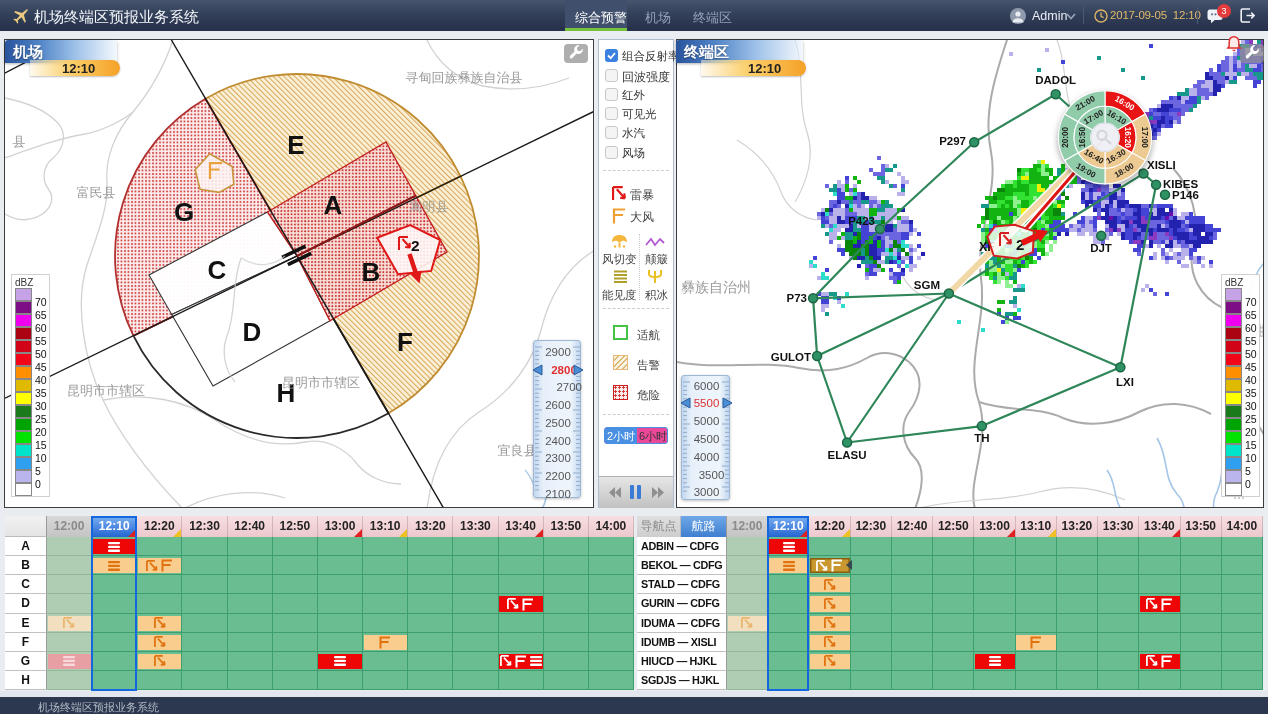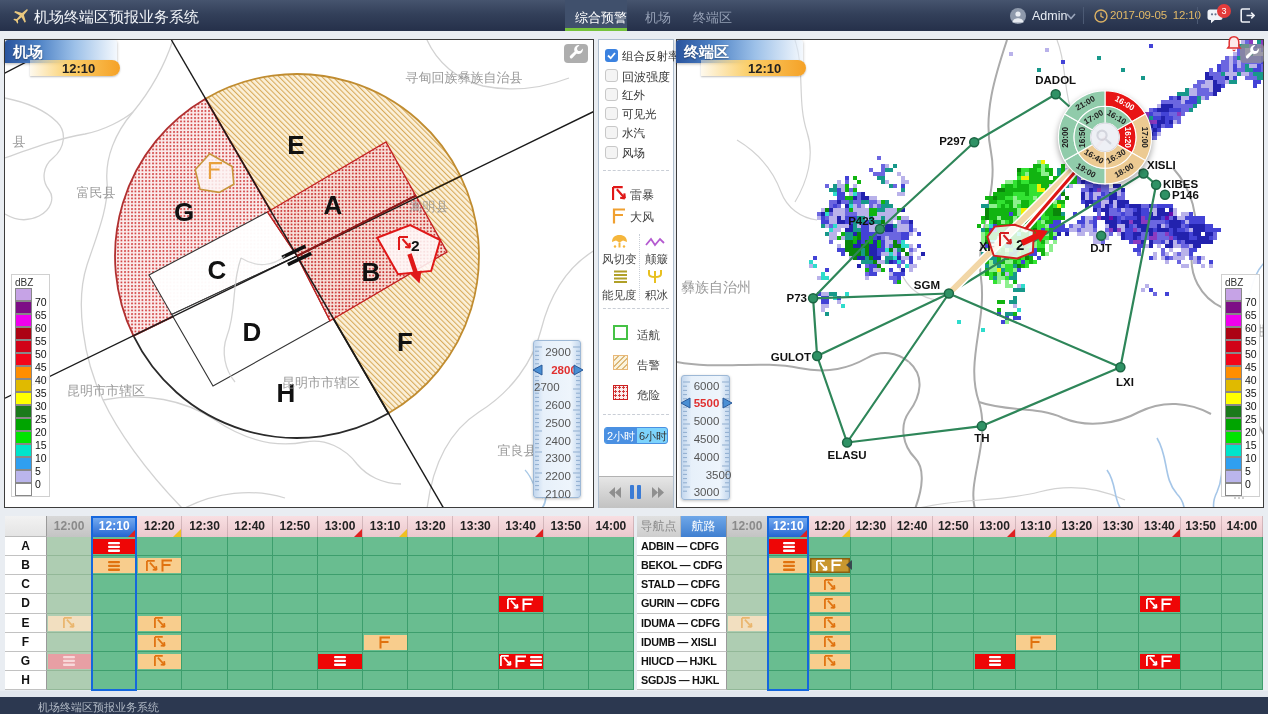--- a/index.html
+++ b/index.html
@@ -181,21 +181,21 @@
       </svg>
       <div class="lbl" style="left:46px;top:248px;font-size:11.5px;color:#444;">积冰</div>
       <div class="abs" style="left:4px;top:268px;width:66px;border-top:1px dashed #c9ced6;"></div>
       <div class="abs" style="left:14px;top:285px;width:15px;height:15px;border:2px solid #46c246;background:#fff;"></div>
       <div class="lbl" style="left:38px;top:288px;font-size:11.5px;color:#444;">适航</div>
       <div class="abs" style="left:14px;top:315px;width:15px;height:15px;border:1.5px solid #e8b878;background:repeating-linear-gradient(135deg,#faf3df 0 2.5px,#dcb878 2.5px 4px);"></div>
       <div class="lbl" style="left:38px;top:318px;font-size:11.5px;color:#444;">告警</div>
       <div class="abs" style="left:14px;top:345px;width:15px;height:15px;border:1.5px solid #cc2020;background:radial-gradient(circle at 1.5px 1.5px,#d23a3a 1px,#fbecec 1.1px);background-size:4px 4px;"></div>
       <div class="lbl" style="left:38px;top:348px;font-size:11.5px;color:#444;">危险</div>
       <div class="abs" style="left:4px;top:374px;width:66px;border-top:1px dashed #c9ced6;"></div>
-      <div class="abs" style="left:5px;top:387px;width:64px;height:17px;border:1px solid #4a90e2;border-radius:3px;overflow:hidden;background:#7dd3fc;">
+      <div class="abs" style="left:5px;top:387px;width:64px;height:17px;border:1px solid #4a90e2;border-radius:3px;overflow:hidden;background:#ec4899;">
         <div class="abs" style="left:0;top:0;width:32px;height:17px;background:#4a90e2;color:#fff;font-size:11px;text-align:center;line-height:16px;">2小时</div>
         <div class="abs" style="left:32px;top:0;width:32px;height:17px;color:#333;font-size:11px;text-align:center;line-height:16px;">6小时</div>
       </div>
       <div class="abs" style="left:0;top:436px;width:74px;height:32px;background:linear-gradient(180deg,#e6e6e6,#c2c2c2);border-top:1px solid #b2b2b2;">
         <svg class="abs" style="left:9px;top:9px" width="14" height="13" viewBox="0 0 14 13">
           <path d="M7 1 L1 6.5 L7 12 Z M13 1 L7 6.5 L13 12 Z" fill="#8f8f8f"></path>
         </svg>
         <div class="abs" style="left:31px;top:8px;width:4px;height:14px;background:#3a7bd5;border-radius:1px;"></div>
         <div class="abs" style="left:38px;top:8px;width:4px;height:14px;background:#3a7bd5;border-radius:1px;"></div>
         <svg class="abs" style="left:52px;top:9px" width="14" height="13" viewBox="0 0 14 13">
@@ -2088,21 +2088,21 @@
         <line x1="46" y1="136.20000000000002" x2="42" y2="136.20000000000002" stroke="#8fadcf" stroke-width="1"></line>
         <line x1="1" y1="140.4" x2="5" y2="140.4" stroke="#8fadcf" stroke-width="1"></line>
         <line x1="46" y1="140.4" x2="42" y2="140.4" stroke="#8fadcf" stroke-width="1"></line>
         <line x1="1" y1="144.6" x2="5" y2="144.6" stroke="#8fadcf" stroke-width="1"></line>
         <line x1="46" y1="144.6" x2="42" y2="144.6" stroke="#8fadcf" stroke-width="1"></line>
         <line x1="1" y1="148.8" x2="5" y2="148.8" stroke="#8fadcf" stroke-width="1"></line>
         <line x1="46" y1="148.8" x2="42" y2="148.8" stroke="#8fadcf" stroke-width="1"></line>
       </svg>
       <div class="lbl" style="left:0;top:5.0px;width:48px;text-align:center;font-size:11.5px;font-weight:normal;color:#555;">2900</div>
       <div class="lbl" style="left:0;top:22.7px;width:60px;text-align:center;font-size:11.5px;font-weight:bold;color:#e03030;">2800</div>
-      <div class="lbl" style="left:0;top:40.4px;width:48px;text-align:left;font-size:11.5px;font-weight:normal;color:#555;">2700</div>
+      <div class="lbl" style="left:0;top:40.4px;width:48px;text-align:right;font-size:11.5px;font-weight:normal;color:#555;">2700</div>
       <div class="lbl" style="left:0;top:58.099999999999994px;width:48px;text-align:center;font-size:11.5px;font-weight:normal;color:#555;">2600</div>
       <div class="lbl" style="left:0;top:75.8px;width:48px;text-align:center;font-size:11.5px;font-weight:normal;color:#555;">2500</div>
       <div class="lbl" style="left:0;top:93.5px;width:48px;text-align:center;font-size:11.5px;font-weight:normal;color:#555;">2400</div>
       <div class="lbl" style="left:0;top:111.19999999999999px;width:48px;text-align:center;font-size:11.5px;font-weight:normal;color:#555;">2300</div>
       <div class="lbl" style="left:0;top:128.89999999999998px;width:48px;text-align:center;font-size:11.5px;font-weight:normal;color:#555;">2200</div>
       <div class="lbl" style="left:0;top:146.6px;width:48px;text-align:center;font-size:11.5px;font-weight:normal;color:#555;">2100</div>
       <svg class="abs" style="left:-3px;top:22.7px" width="12" height="12" viewBox="0 0 12 12">
         <path d="M11 1 L11 11 L2 6 Z" fill="#4a8fd4" stroke="#2a5a9a" stroke-width="1"></path>
       </svg>
       <svg class="abs" style="left:39px;top:22.7px" width="12" height="12" viewBox="0 0 12 12">
@@ -2160,25 +2160,25 @@
         <line x1="1" y1="102.60000000000001" x2="5" y2="102.60000000000001" stroke="#8fadcf" stroke-width="1"></line>
         <line x1="47" y1="102.60000000000001" x2="43" y2="102.60000000000001" stroke="#8fadcf" stroke-width="1"></line>
         <line x1="1" y1="106.80000000000001" x2="5" y2="106.80000000000001" stroke="#8fadcf" stroke-width="1"></line>
         <line x1="47" y1="106.80000000000001" x2="43" y2="106.80000000000001" stroke="#8fadcf" stroke-width="1"></line>
         <line x1="1" y1="111.0" x2="8" y2="111.0" stroke="#8fadcf" stroke-width="1"></line>
         <line x1="47" y1="111.0" x2="40" y2="111.0" stroke="#8fadcf" stroke-width="1"></line>
         <line x1="1" y1="115.2" x2="5" y2="115.2" stroke="#8fadcf" stroke-width="1"></line>
         <line x1="47" y1="115.2" x2="43" y2="115.2" stroke="#8fadcf" stroke-width="1"></line>
       </svg>
       <div class="lbl" style="left:0;top:3.5px;width:49px;text-align:center;font-size:11.5px;font-weight:normal;color:#555;">6000</div>
-      <div class="lbl" style="left:0;top:21.3px;width:49px;text-align:center;font-size:11.5px;font-weight:bold;color:#e03030;">5500</div>
+      <div class="lbl" style="left:0;top:21.3px;width:49px;text-align:center;font-size:11.5px;font-weight:normal;color:#e03030;">5500</div>
       <div class="lbl" style="left:0;top:39.1px;width:49px;text-align:center;font-size:11.5px;font-weight:normal;color:#555;">5000</div>
       <div class="lbl" style="left:0;top:56.900000000000006px;width:49px;text-align:center;font-size:11.5px;font-weight:normal;color:#555;">4500</div>
       <div class="lbl" style="left:0;top:74.7px;width:49px;text-align:center;font-size:11.5px;font-weight:normal;color:#555;">4000</div>
-      <div class="lbl" style="left:12px;top:92.5px;width:49px;text-align:center;font-size:11.5px;font-weight:normal;color:#555;">3500</div>
+      <div class="lbl" style="left:5px;top:92.5px;width:49px;text-align:center;font-size:11.5px;font-weight:normal;color:#555;">3500</div>
       <div class="lbl" style="left:0;top:110.30000000000001px;width:49px;text-align:center;font-size:11.5px;font-weight:normal;color:#555;">3000</div>
       <svg class="abs" style="left:-3px;top:21.3px" width="12" height="12" viewBox="0 0 12 12">
         <path d="M11 1 L11 11 L2 6 Z" fill="#4a8fd4" stroke="#2a5a9a" stroke-width="1"></path>
       </svg>
       <svg class="abs" style="left:40px;top:21.3px" width="12" height="12" viewBox="0 0 12 12">
         <path d="M1 1 L1 11 L10 6 Z" fill="#4a8fd4" stroke="#2a5a9a" stroke-width="1"></path>
       </svg>
     </div>
     <div class="abs" style="left:5px;top:40px;width:92px;height:36px;z-index:30;">
       <div class="abs" style="left:0;top:0;width:112px;height:23px;border-radius:3px 3px 0 0;background:linear-gradient(90deg,#29549e 0%,#4f83c6 30%,#9cc0e8 62%,rgba(235,243,252,0.55) 100%);box-shadow:0 1px 3px rgba(0,0,0,0.3);"></div>

